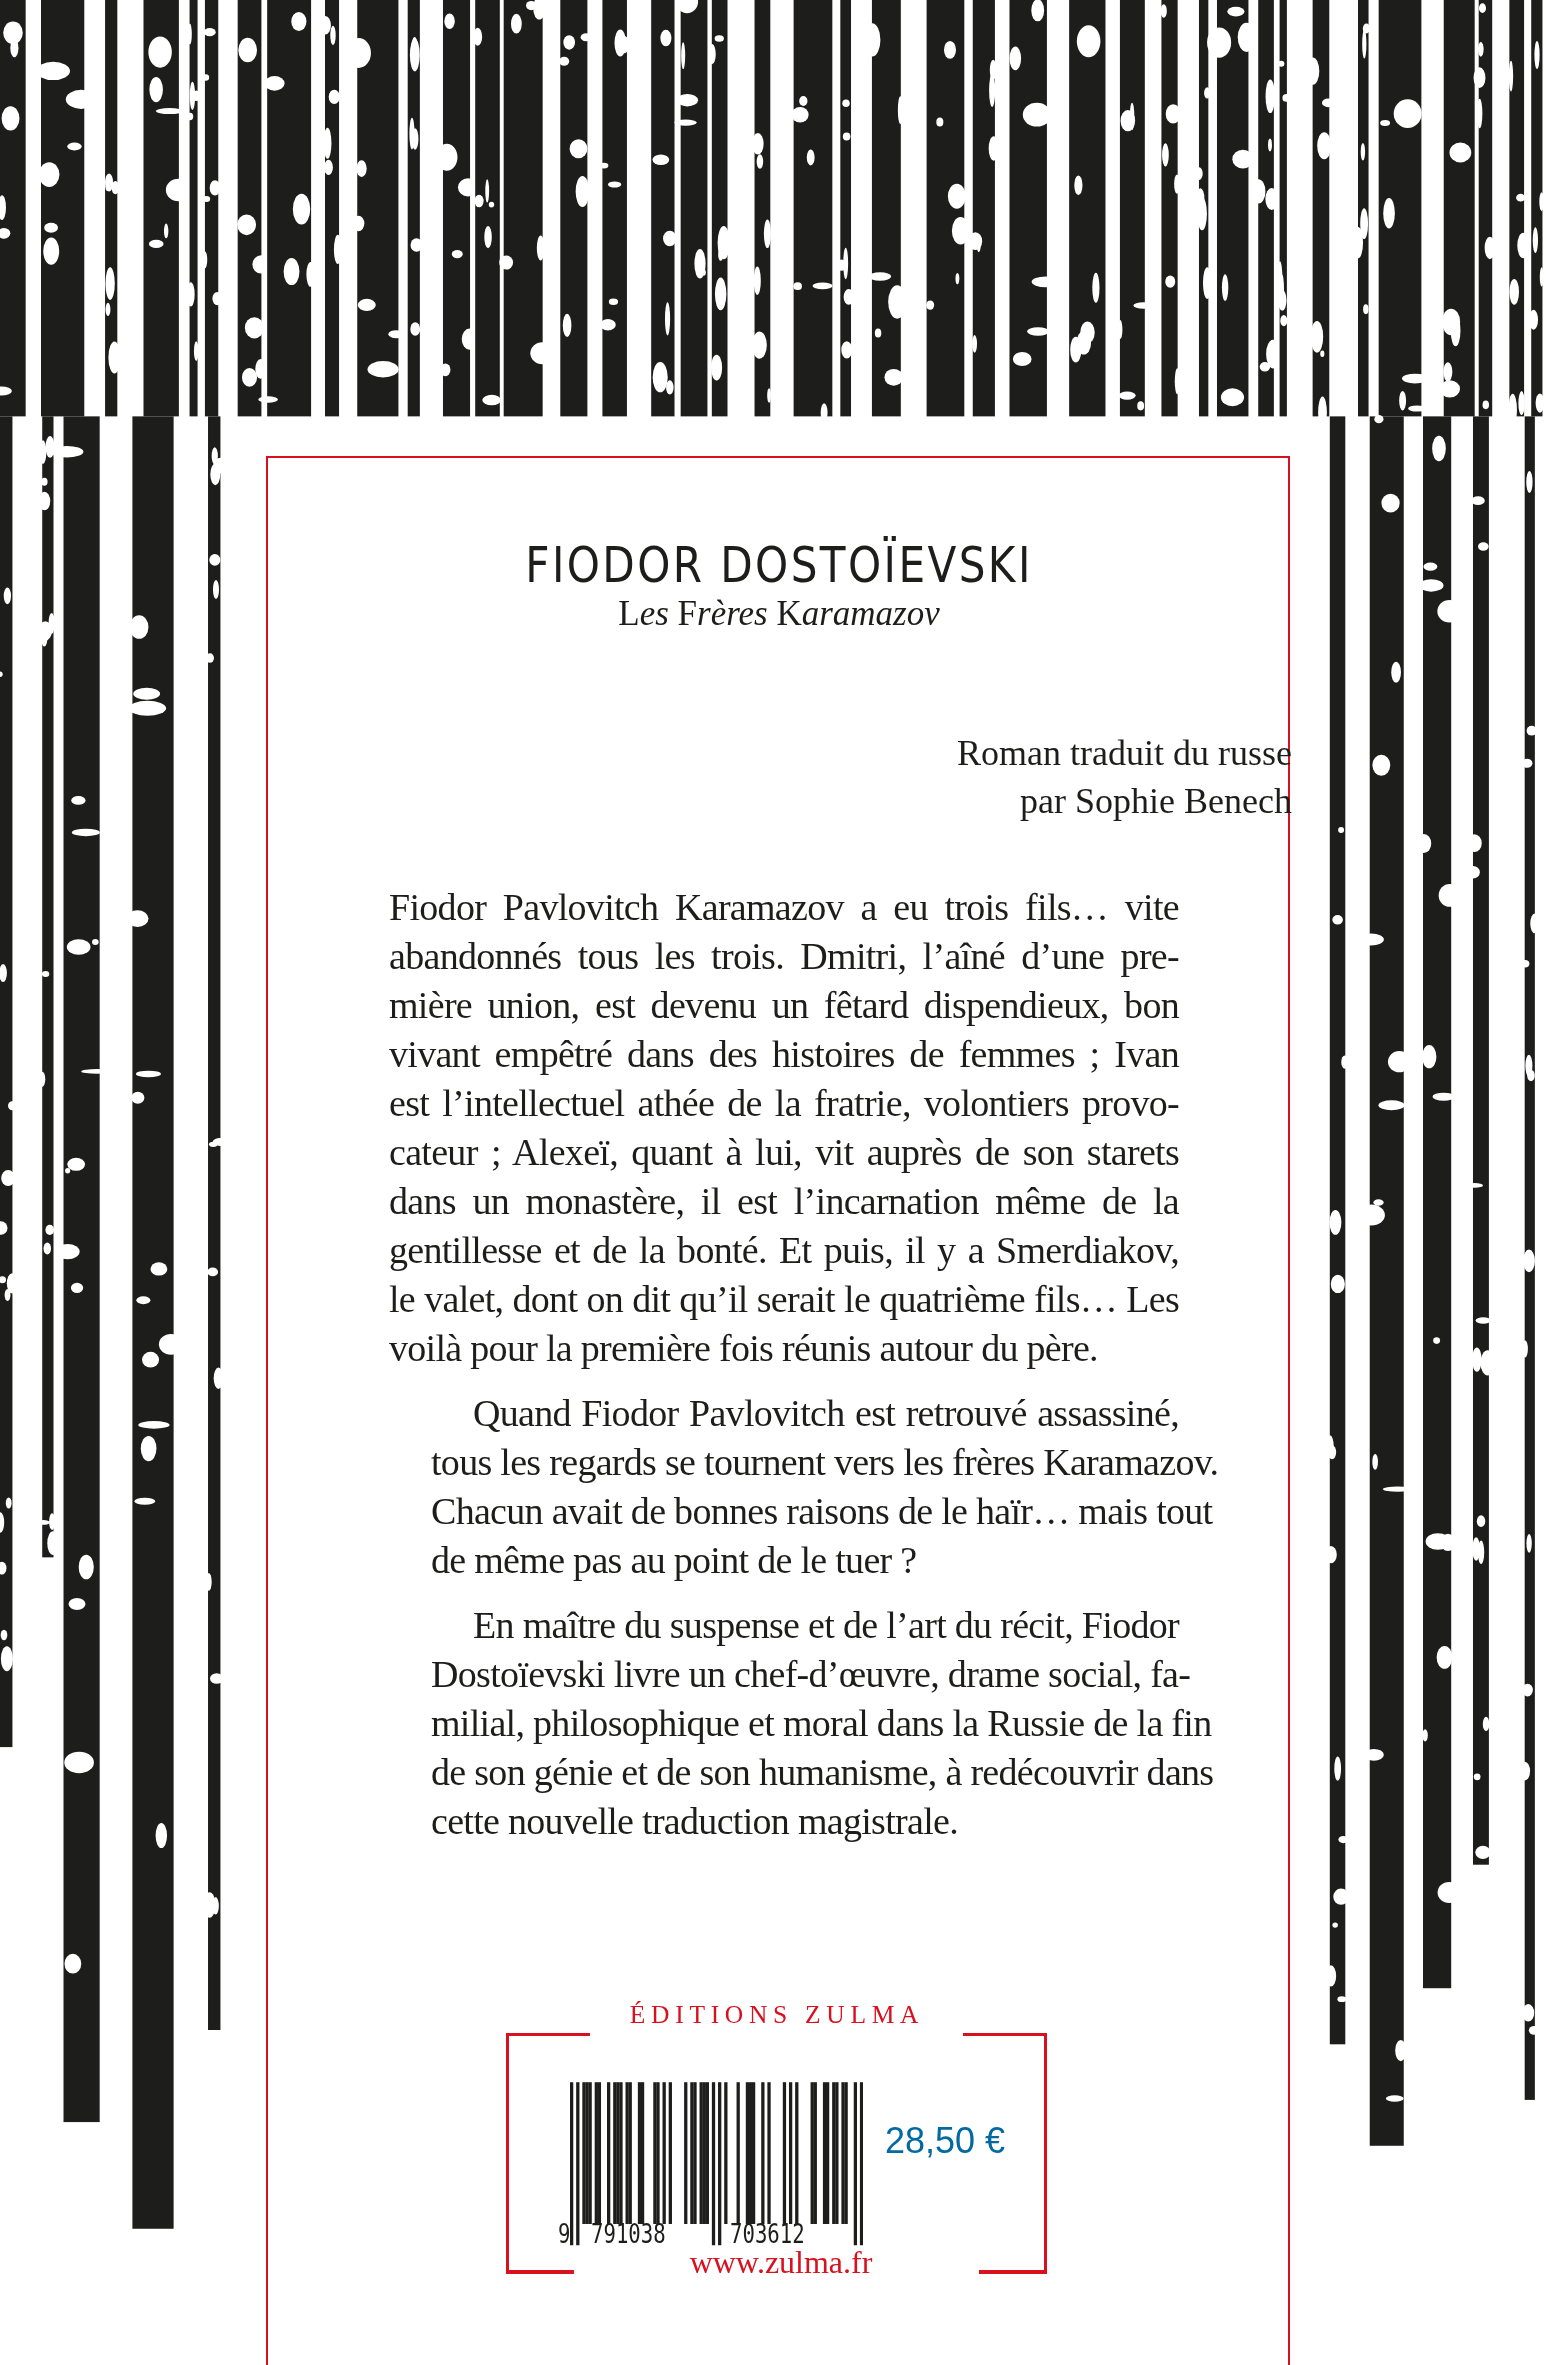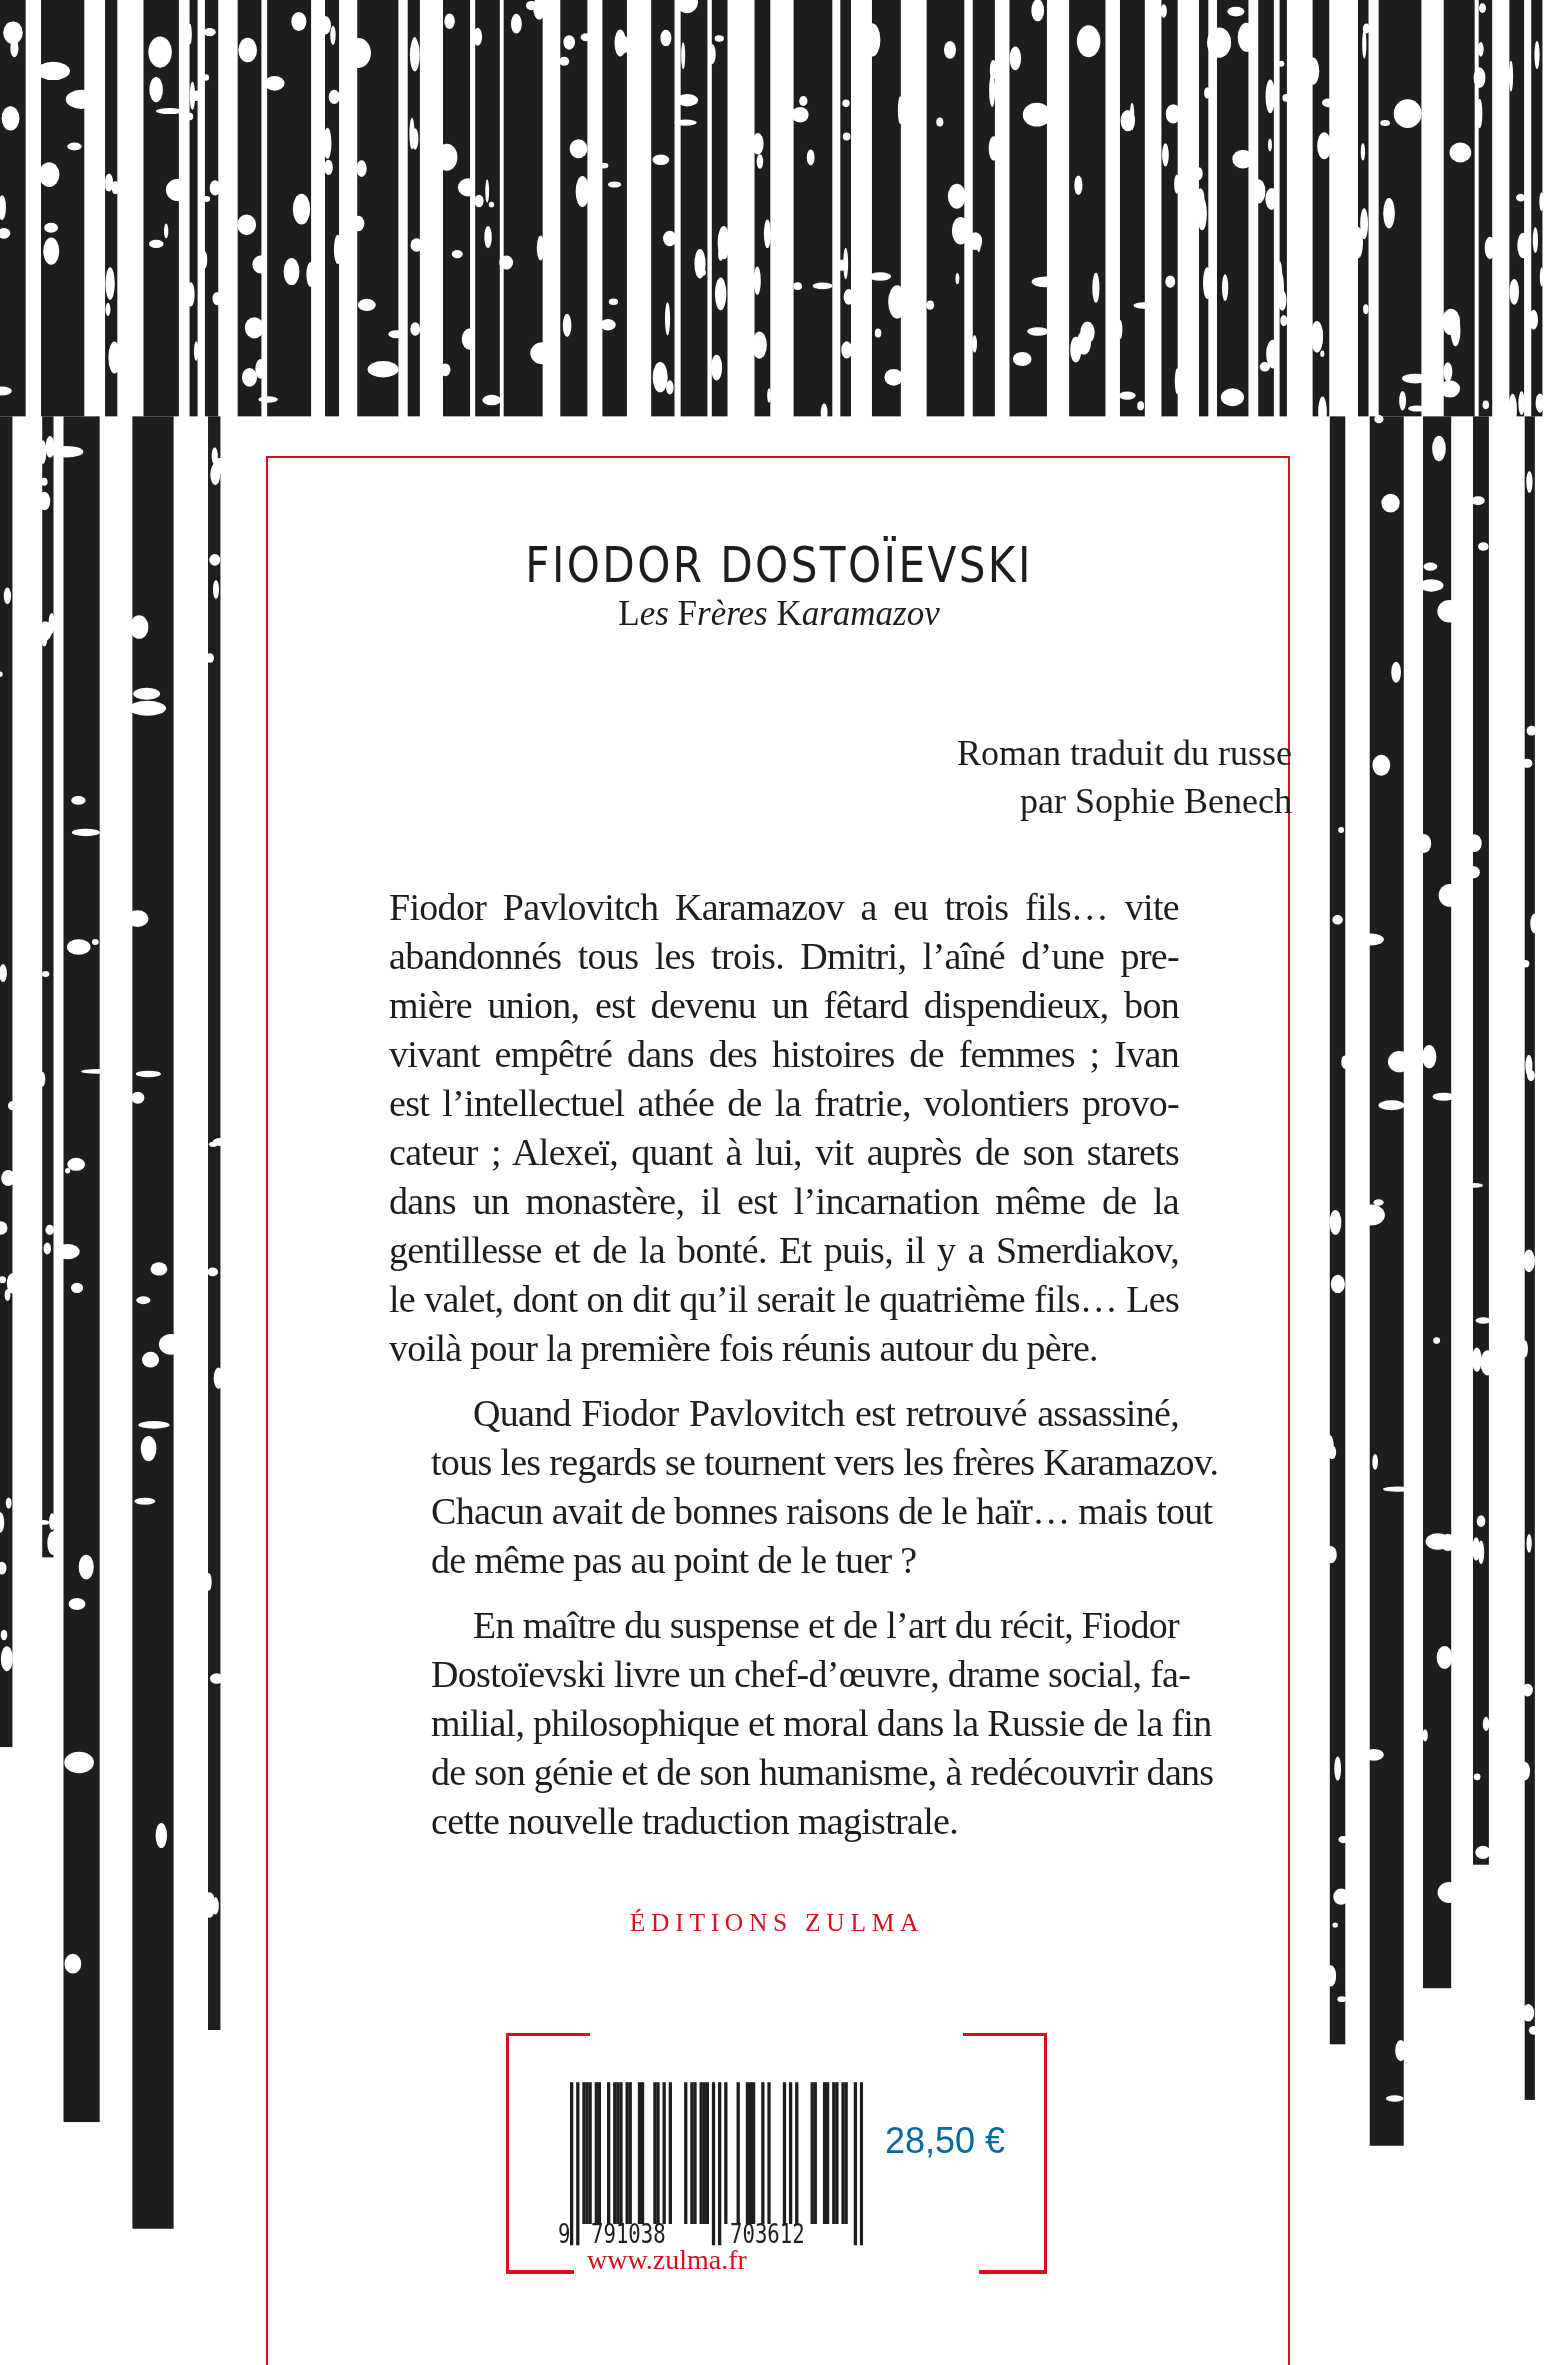--- a/index.html
+++ b/index.html
@@ -18,25 +18,25 @@
           font-family:"Liberation Serif", serif; font-size:38px; line-height:49px; color:#1d1d1b;
           text-align:justify; letter-spacing:-0.7px; }
   .body p { margin:16px; }
   .body p + p { text-indent:42px; }
   .body .line { display:block; text-align:justify; text-align-last:justify; white-space:nowrap; }
   .body .line.last { text-align-last:left; }
   .body sup { font-size:19px; vertical-align:top; line-height:28px; }
   .sc { font-variant:small-caps; }
   .barbox { position:absolute; left:506px; top:2033px; width:541px; height:241px; }
   .barbox .edge { position:absolute; background:#d9101e; }
-  .publisher { position:absolute; left:590px; width:374px; top:1908px; text-align:center;
+  .publisher { position:absolute; left:590px; width:374px; top:2000px; text-align:center;
                font-family:"Liberation Serif", serif; font-size:25.5px; letter-spacing:5.7px; color:#d9101e; }
   .price { position:absolute; left:885px; top:2120px; font-family:Liberation Sans, sans-serif; font-size:36px; color:#0369a1; }
-  .website { position:absolute; left:587px; width:388px; top:2244px; text-align:left;
-             font-family:"Liberation Serif", serif; font-size:28px; color:#d9101e; }
+  .website { position:absolute; left:587px; width:388px; top:2244px; text-align:center;
+             font-family:"Liberation Serif", serif; font-size:32px; color:#d9101e; }
   .barcode { position:absolute; left:570px; top:2082px; width:293px; height:180px; }
   .isbn { position:absolute; top:2218px; font-family:"DejaVu Sans Mono", monospace; font-size:26.5px; color:#1d1d1b; transform:scaleX(0.78); transform-origin:left; }
 </style>
 </head>
 <body>
 
 <svg id="forest" viewBox="0 0 3307 5009" preserveAspectRatio="none">
     <rect x="0" y="0" width="54.23319615912209" height="880" fill="#1d1d1b"></rect>
     <ellipse cx="30.413412871795742" cy="101.61796982167353" rx="8.63108207213971" ry="19.296296296296298" fill="#fff"></ellipse>
     <ellipse cx="27.462762470340078" cy="69.13100137174212" rx="20.68239198236493" ry="23.68261316872428" fill="#fff"></ellipse>

